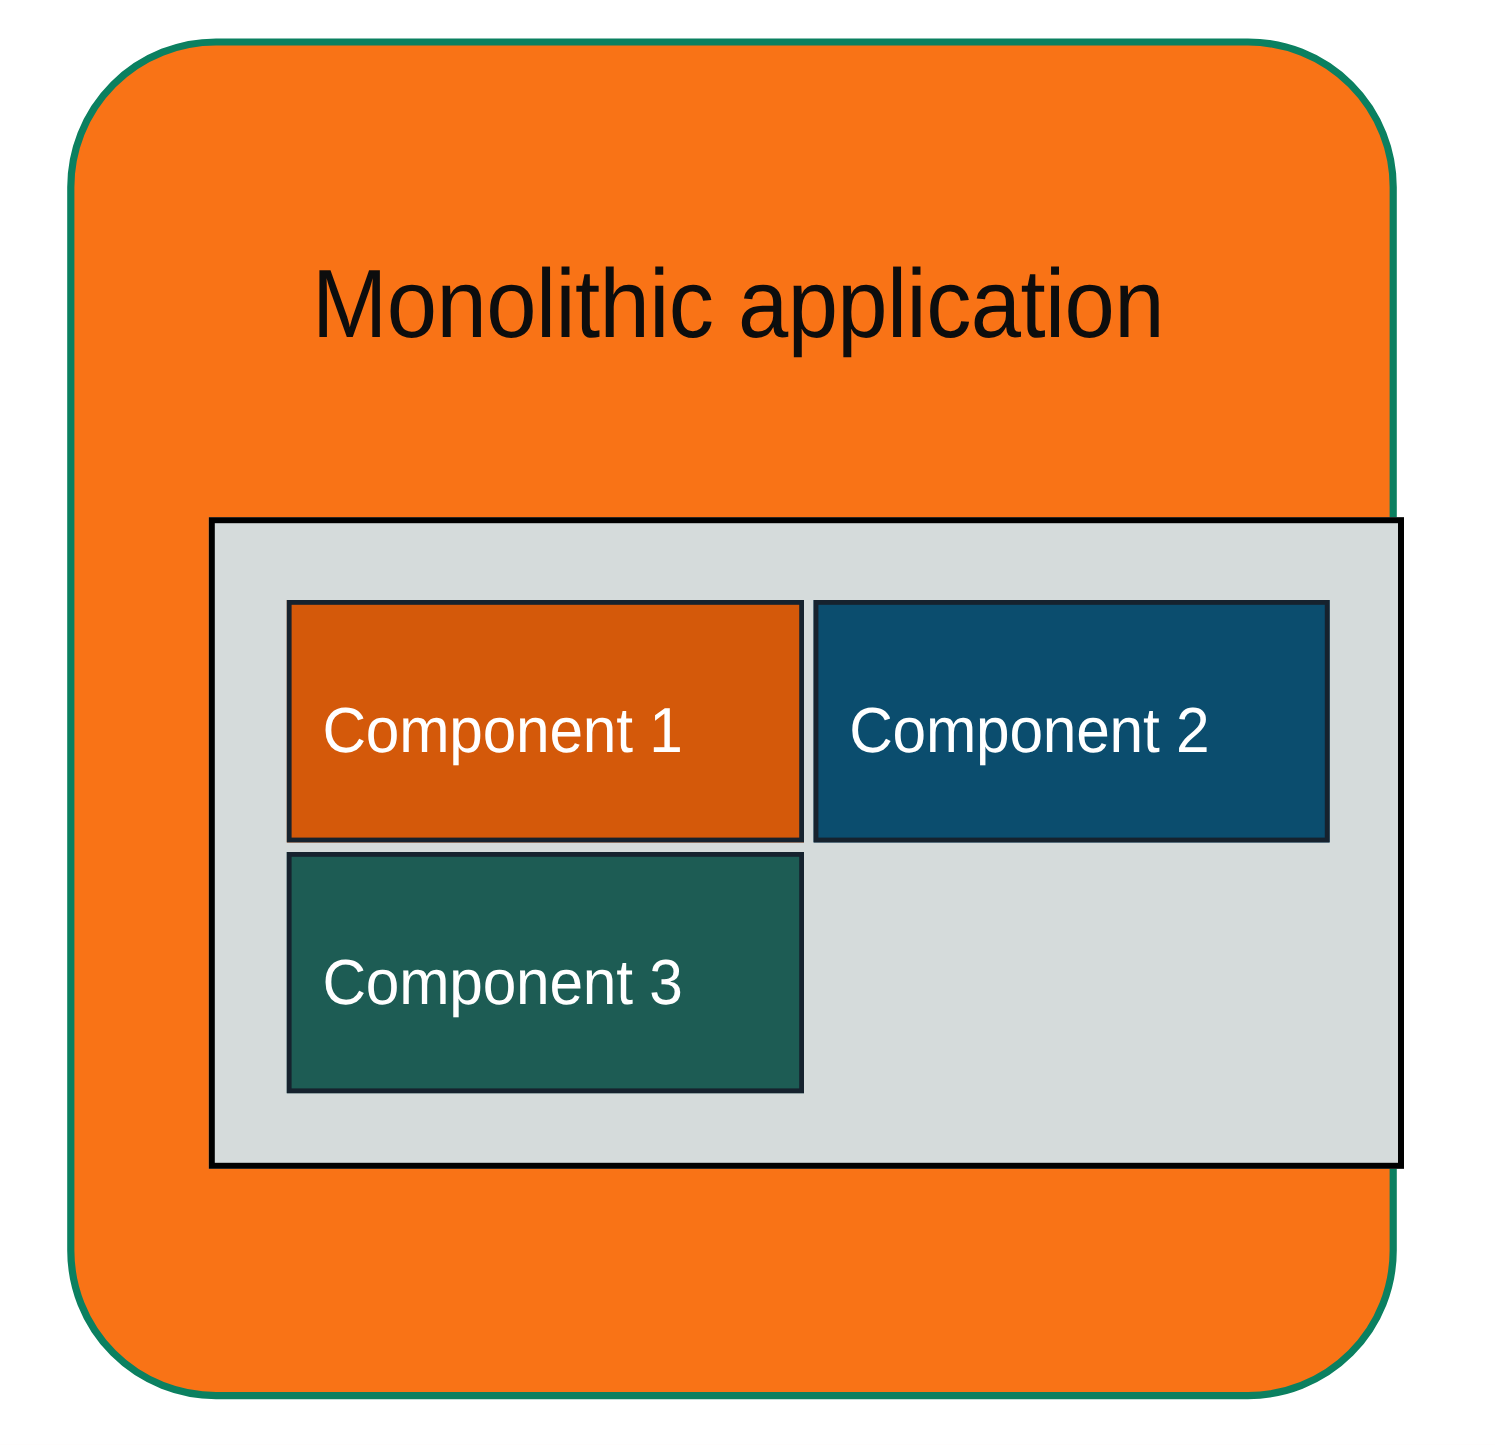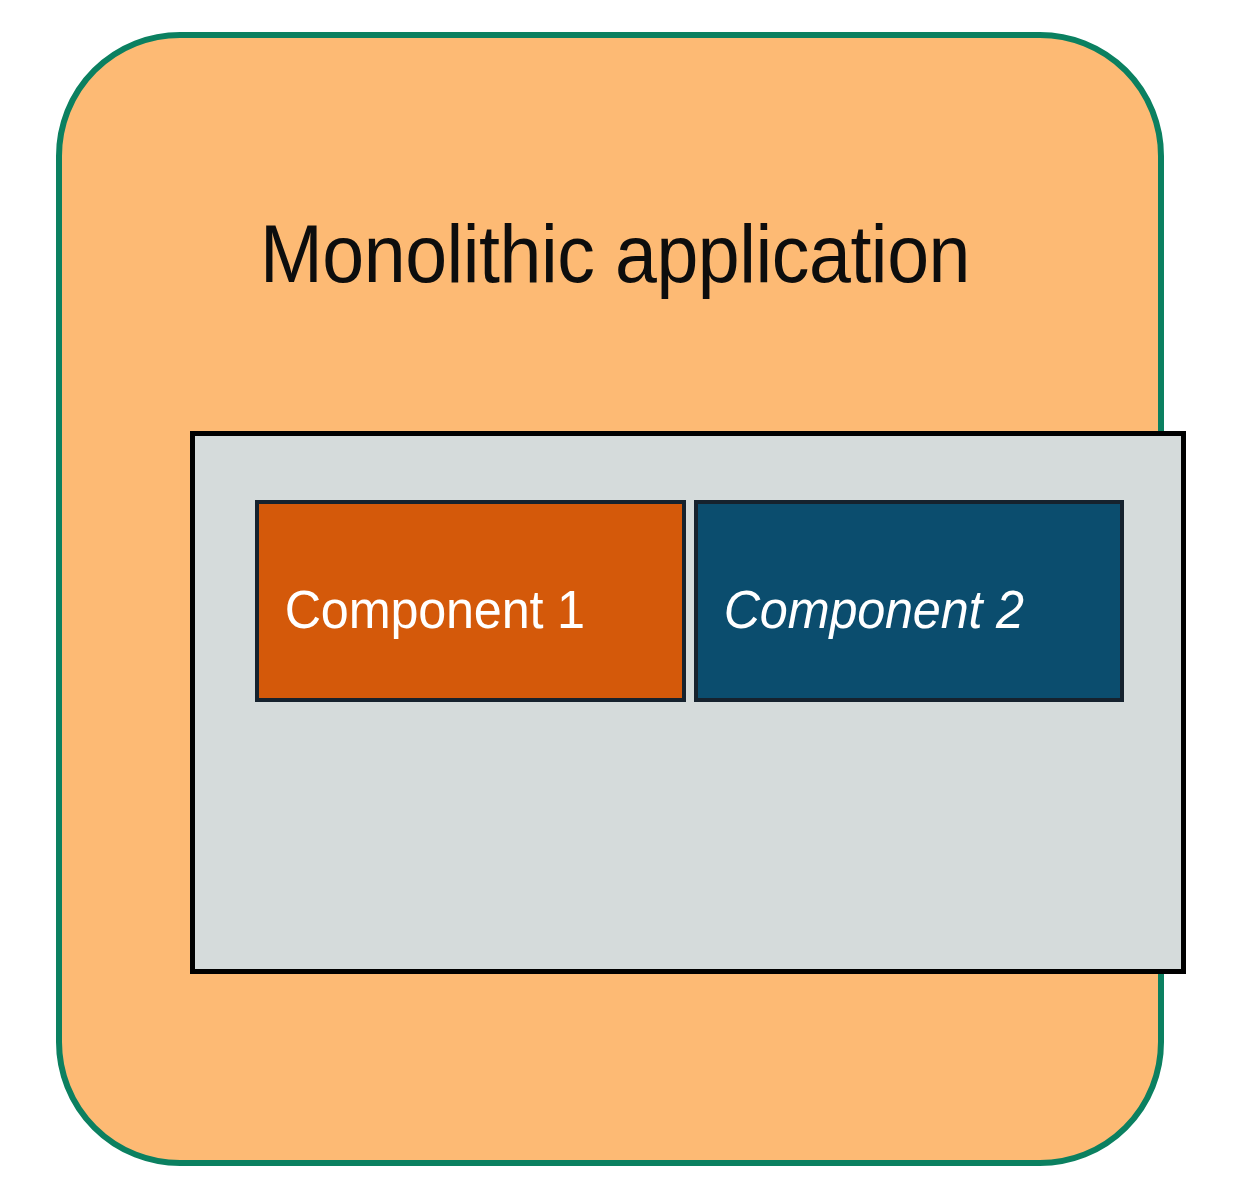--- a/index.html
+++ b/index.html
@@ -25,21 +25,21 @@
   
   #outer-card {
     position: absolute;
     left: 56px;
     top: 32px;
     width: 1108px;
     height: 1134px;
     box-sizing: border-box;
     border: 6px solid #0B8060;
     border-radius: 124px;
-    background: #fdba74;
+    background: #f97316;
   }
 
   
   #app-title {
     position: absolute;
     left: 198px;
     top: 166px;
     width: 900px;
     height: 100px;
     line-height: 100px;
@@ -49,21 +49,21 @@
     letter-spacing: -0.5px;
     white-space: nowrap;
     font-family: "Liberation Sans", sans-serif;
     transform: scaleX(0.93);
     transform-origin: left center;
   }
 
   
   #component-panel {
     position: absolute;
-    left: 128px;
+    left: 112px;
     top: 393px;
     width: 996px;
     height: 543px;
     box-sizing: border-box;
     background: #D5DBDB;
     border: 5px solid #000000;
   }
 
   
   #component-grid {
@@ -113,22 +113,25 @@
     <div id="app-title" style="color: rgb(13, 13, 13);">Monolithic application</div>
 
     <div id="component-panel" style="background-color: rgb(213, 219, 219); border-color: rgb(0, 0, 0);">
 
       <div id="component-grid">
 
         <div class="component-box" style="background-color: rgb(212, 89, 10); border-color: rgb(22, 34, 46);">
           <span class="component-label" style="color: rgb(255, 255, 255);">Component 1</span>
         </div>
 
-        <div class="component-box" style="background-color: rgb(11, 77, 110); border-color: rgb(22, 34, 46); font-style: italic;">
+        <div class="component-box" style="background-color: rgb(11, 77, 110); border-color: rgb(22, 34, 46);">
           <span class="component-label" style="color: rgb(255, 255, 255);">Component 2</span>
         </div>
 
+        <div class="component-box" style="background-color: rgb(29, 92, 84); border-color: rgb(22, 34, 46);">
+          <span class="component-label" style="color: rgb(255, 255, 255);">Component 3</span>
+        </div>
 
 
       </div>
     </div>
   </div>
 </div>
 
 </body></html>

